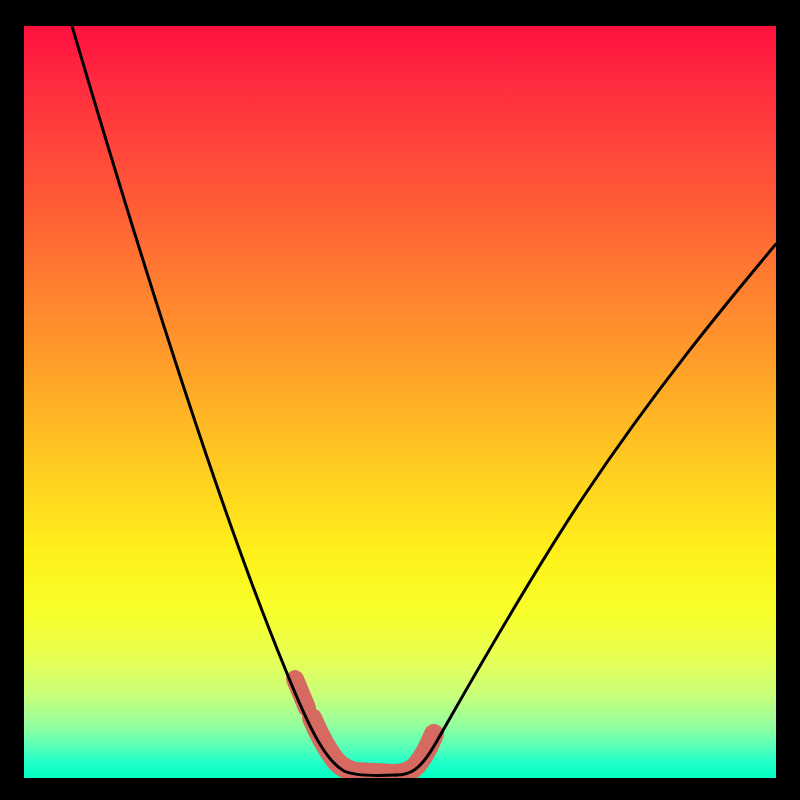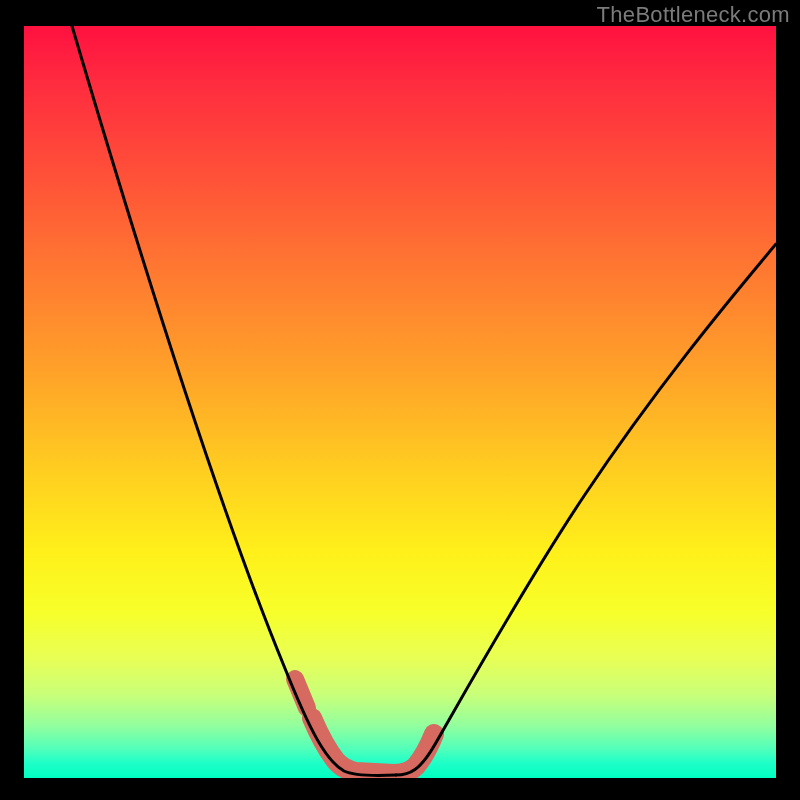--- a/index.html
+++ b/index.html
@@ -57,21 +57,20 @@
   }
   svg.curves {
     position: absolute;
     inset: 0;
   }
 </style>
 </head>
 <body>
 
 <div class="stage">
-  <div class="watermark">TheBottleneck.com</div>
 
   <div class="plot">
     <div class="gradient"></div>
 
     <svg class="curves" viewBox="0 0 752 752" preserveAspectRatio="none">
 
       <path d="M 288 692
                Q 300 720 312 735
                Q 320 744 332 746
                L 370 748

